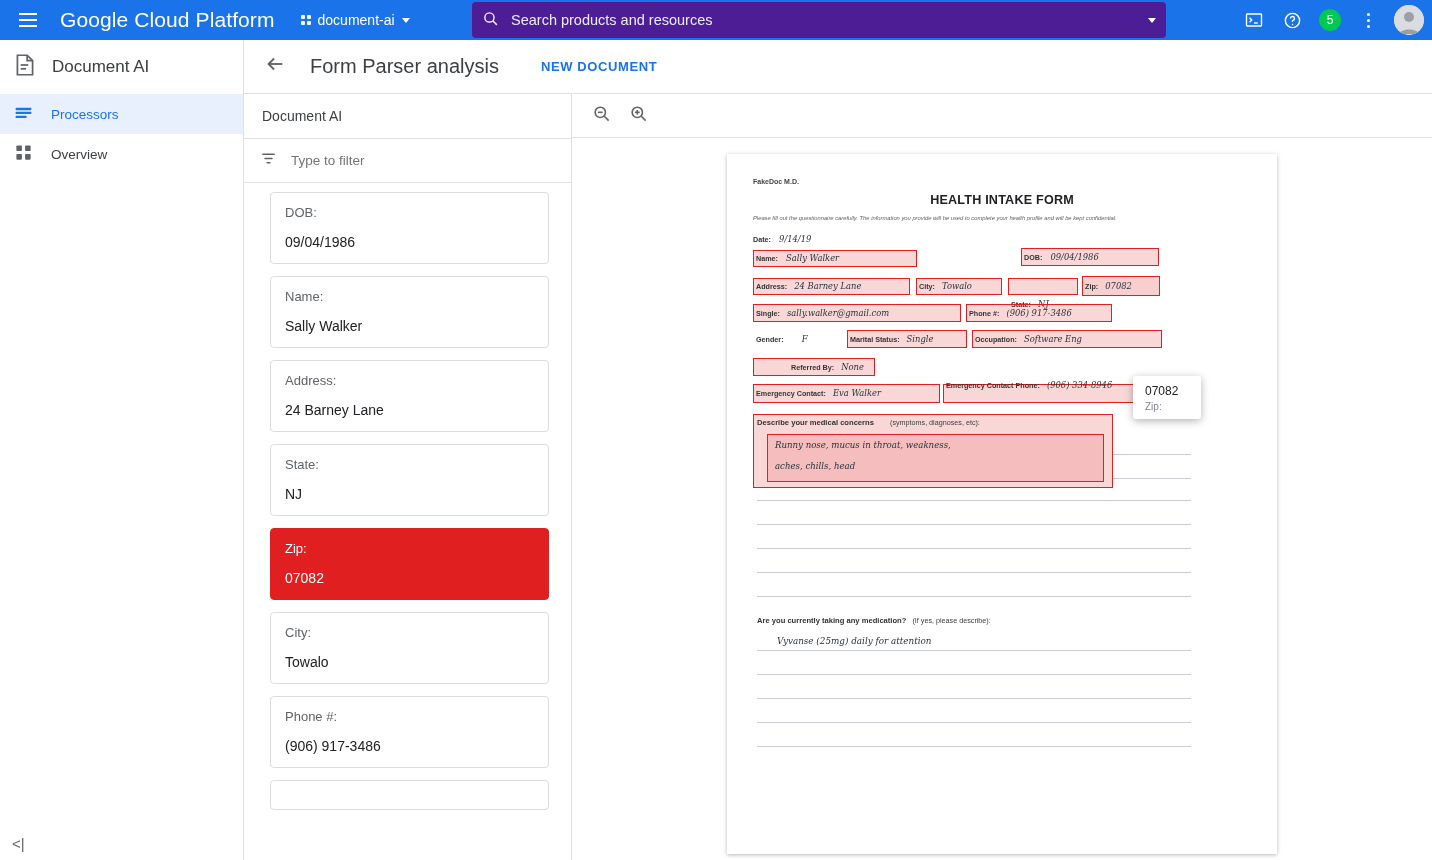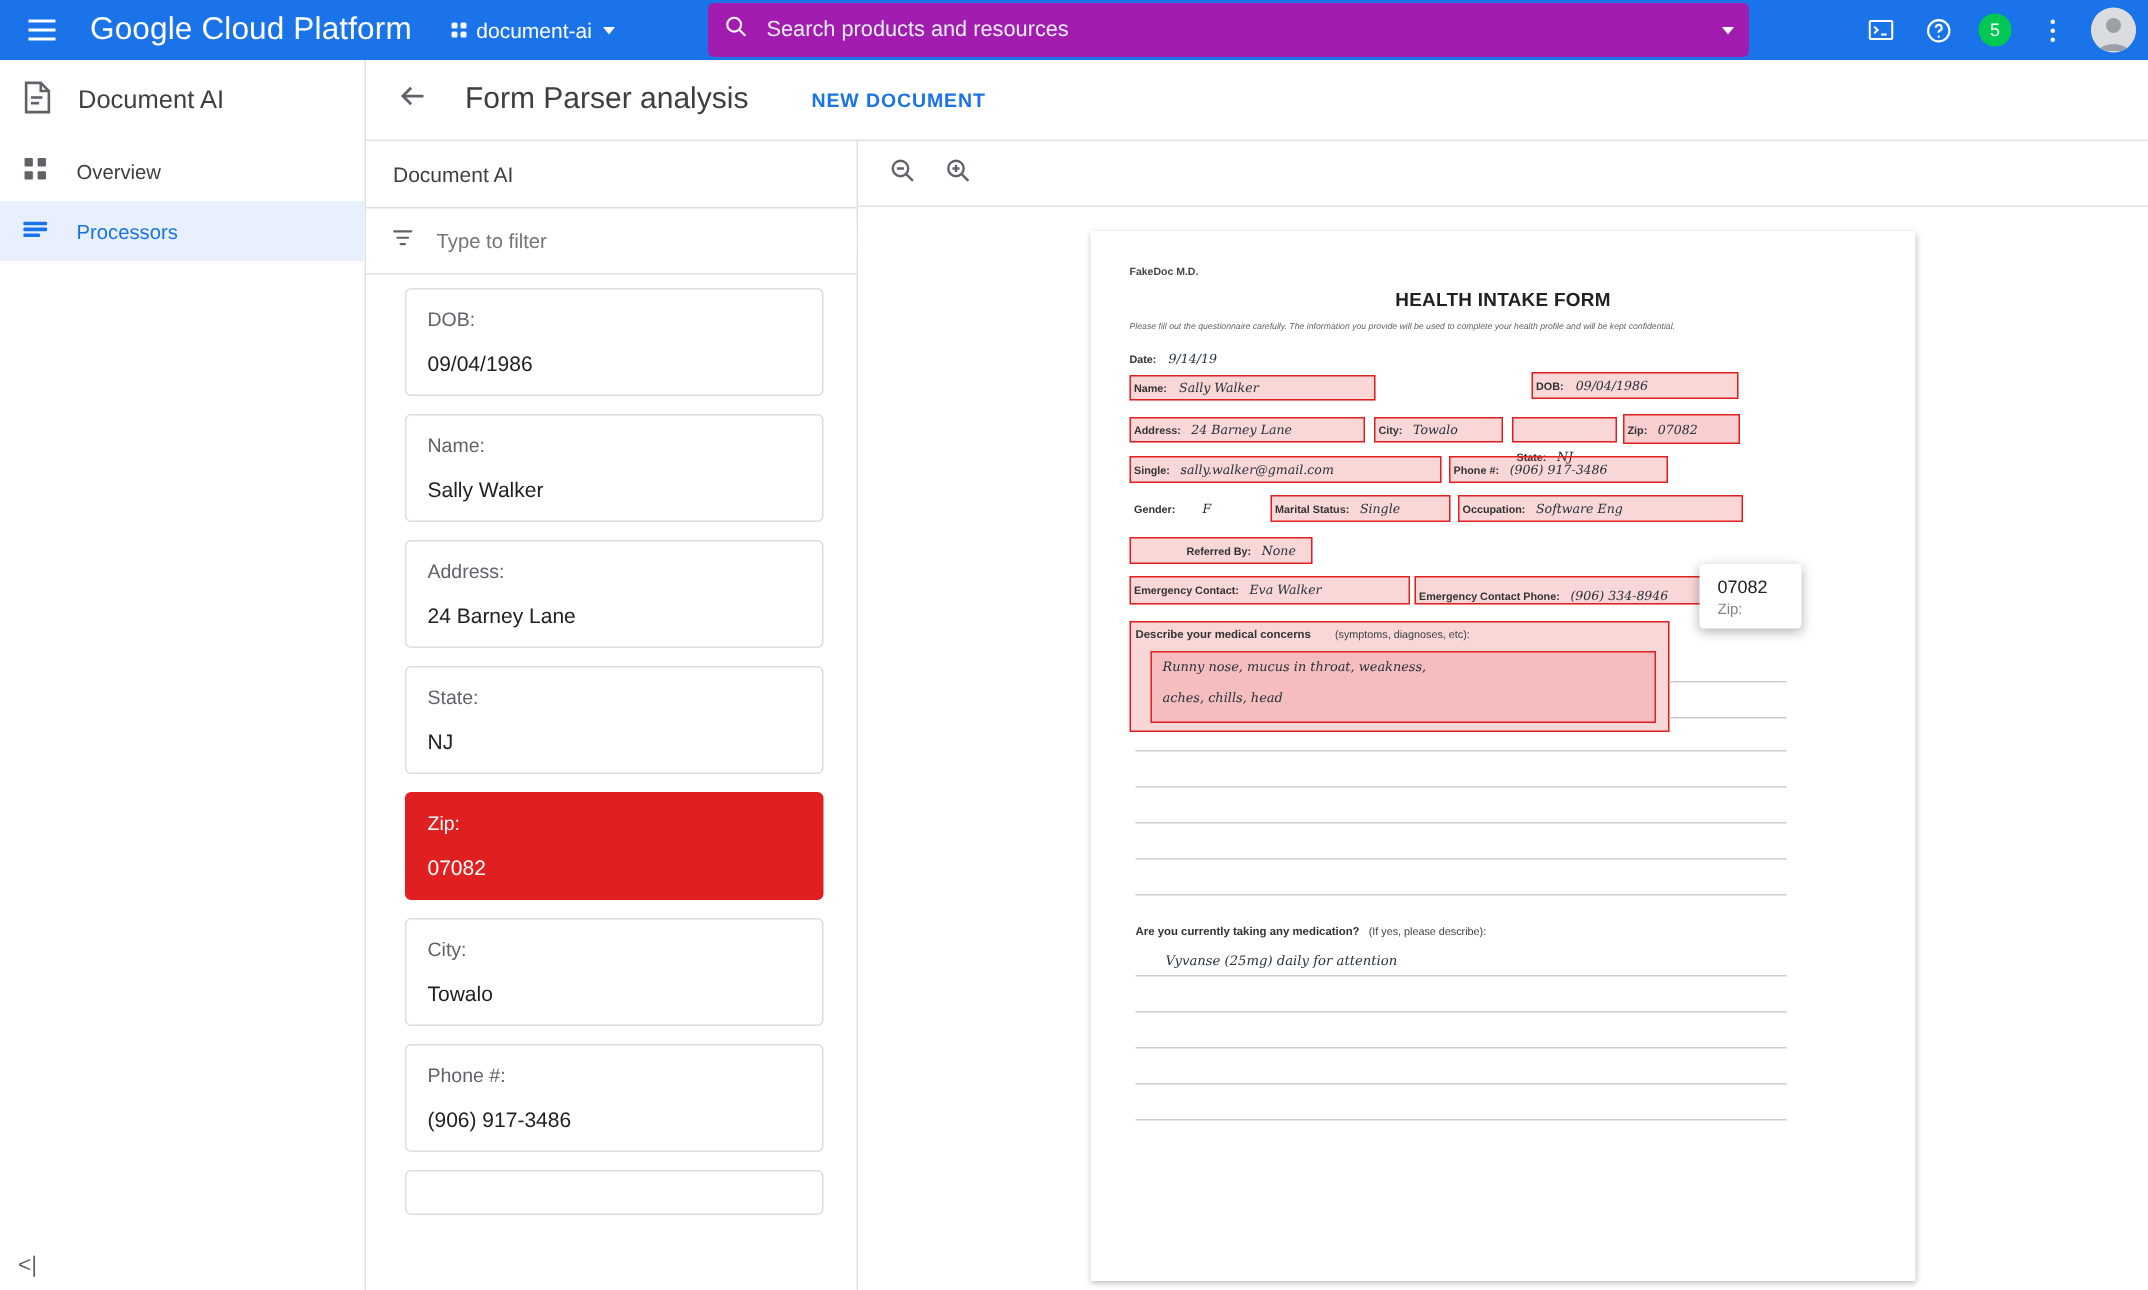--- a/index.html
+++ b/index.html
@@ -41,21 +41,21 @@
     opacity: .95;
   }
   .proj-dots i { display: block; width: 4px; height: 4px; background: #fff; border-radius: 1px; }
   .caret-down {
     width: 0; height: 0; border-left: 4px solid transparent;
     border-right: 4px solid transparent; border-top: 5px solid #fff;
   }
   .searchbox {
     position: absolute; left: 472px; top: 2px;
     width: 694px; height: 36px;
-    background: #a21caf; border-radius: 4px;
+    background: #4c1d95; border-radius: 4px;
     display: flex; align-items: center;
     padding: 0 10px; cursor: text;
   }
   .searchbox .s-ico { opacity: .95; margin-right: 10px; }
   .searchbox input {
     flex: 1; background: transparent; border: 0; outline: none;
     color: #fff; font-size: 14.5px; font-family: "Liberation Sans", sans-serif;
   }
   .searchbox input::placeholder { color: #e8eefb; }
   .topbar-right {
@@ -284,41 +284,41 @@
       <svg width="26" height="26" viewBox="0 0 24 24" fill="none" stroke="#5f6368" stroke-width="1.6">
         <path d="M5 3h9l5 5v13H5z"></path>
           <path d="M14 3v5h5"></path>
           <line x1="8" y1="12" x2="15" y2="12"></line>
           <line x1="8" y1="15.5" x2="13" y2="15.5"></line>
       </svg>
     </span>
     <span>Document AI</span>
   </div>
 
+  <div class="ln-item active">
+    <span>
+      <svg width="19" height="19" viewBox="0 0 24 24" fill="#1a73e8">
+        <rect x="2" y="6" width="20" height="3" rx="1"></rect>
+          <rect x="2" y="11" width="20" height="3" rx="1"></rect>
+          <rect x="2" y="16" width="14" height="3" rx="1"></rect>
+      </svg>
+    </span>
+    <span>Processors</span>
+  </div>
+
   <div class="ln-item">
     <span>
       <svg width="19" height="19" viewBox="0 0 24 24" fill="#5f6368">
         <rect x="3" y="3" width="7" height="7" rx="1"></rect>
           <rect x="14" y="3" width="7" height="7" rx="1"></rect>
         <rect x="3" y="14" width="7" height="7" rx="1"></rect>
           <rect x="14" y="14" width="7" height="7" rx="1"></rect>
       </svg>
     </span>
     <span>Overview</span>
-  </div>
-
-  <div class="ln-item active">
-    <span>
-      <svg width="19" height="19" viewBox="0 0 24 24" fill="#1a73e8">
-        <rect x="2" y="6" width="20" height="3" rx="1"></rect>
-          <rect x="2" y="11" width="20" height="3" rx="1"></rect>
-          <rect x="2" y="16" width="14" height="3" rx="1"></rect>
-      </svg>
-    </span>
-    <span>Processors</span>
   </div>
 
   <div class="ln-collapse">&lt;|</div>
 </div>
 
 <div class="content-header">
   <span class="back-arrow">
     <svg width="22" height="22" viewBox="0 0 24 24" fill="none" stroke="#5f6368" stroke-width="2">
       <line x1="20" y1="12" x2="5" y2="12"></line>
         <polyline points="11,6 5,12 11,18"></polyline>
@@ -469,21 +469,21 @@
           <span class="lbl">Referred By:</span>
           <span class="hand" style="margin-left:5px;">None</span>
         </div>
 
         <div class="hl" style="top:206px; left:0; width:187px; height:19px;"></div>
         <div class="row" style="top:210px; left:3px;">
           <span class="lbl">Emergency Contact:</span>
           <span class="hand" style="margin-left:5px;">Eva Walker</span>
         </div>
         <div class="hl" style="top:206px; left:190px; width:236px; height:19px;"></div>
-        <div class="row" style="top:214px; left:193px;">
+        <div class="row" style="top:202px; left:193px;">
           <span class="lbl">Emergency Contact Phone:</span>
           <span class="hand" style="margin-left:5px;">(906) 334-8946</span>
         </div>
 
         <div class="hl" style="top:236px; left:0; width:360px; height:74px;"></div>
         <div class="row" style="top:240px; left:4px;">
           <span class="lbl" style="font-size:7.6px;">Describe your medical concerns</span>
           <span style="font-size:7.2px; margin-left:4px;padding-left:10px;">(symptoms, diagnoses, etc):</span>
         </div>
         <div class="hl" style="top:256px; left:14px; width:337px; height:48px; background:rgba(224,32,32,.14);"></div>

